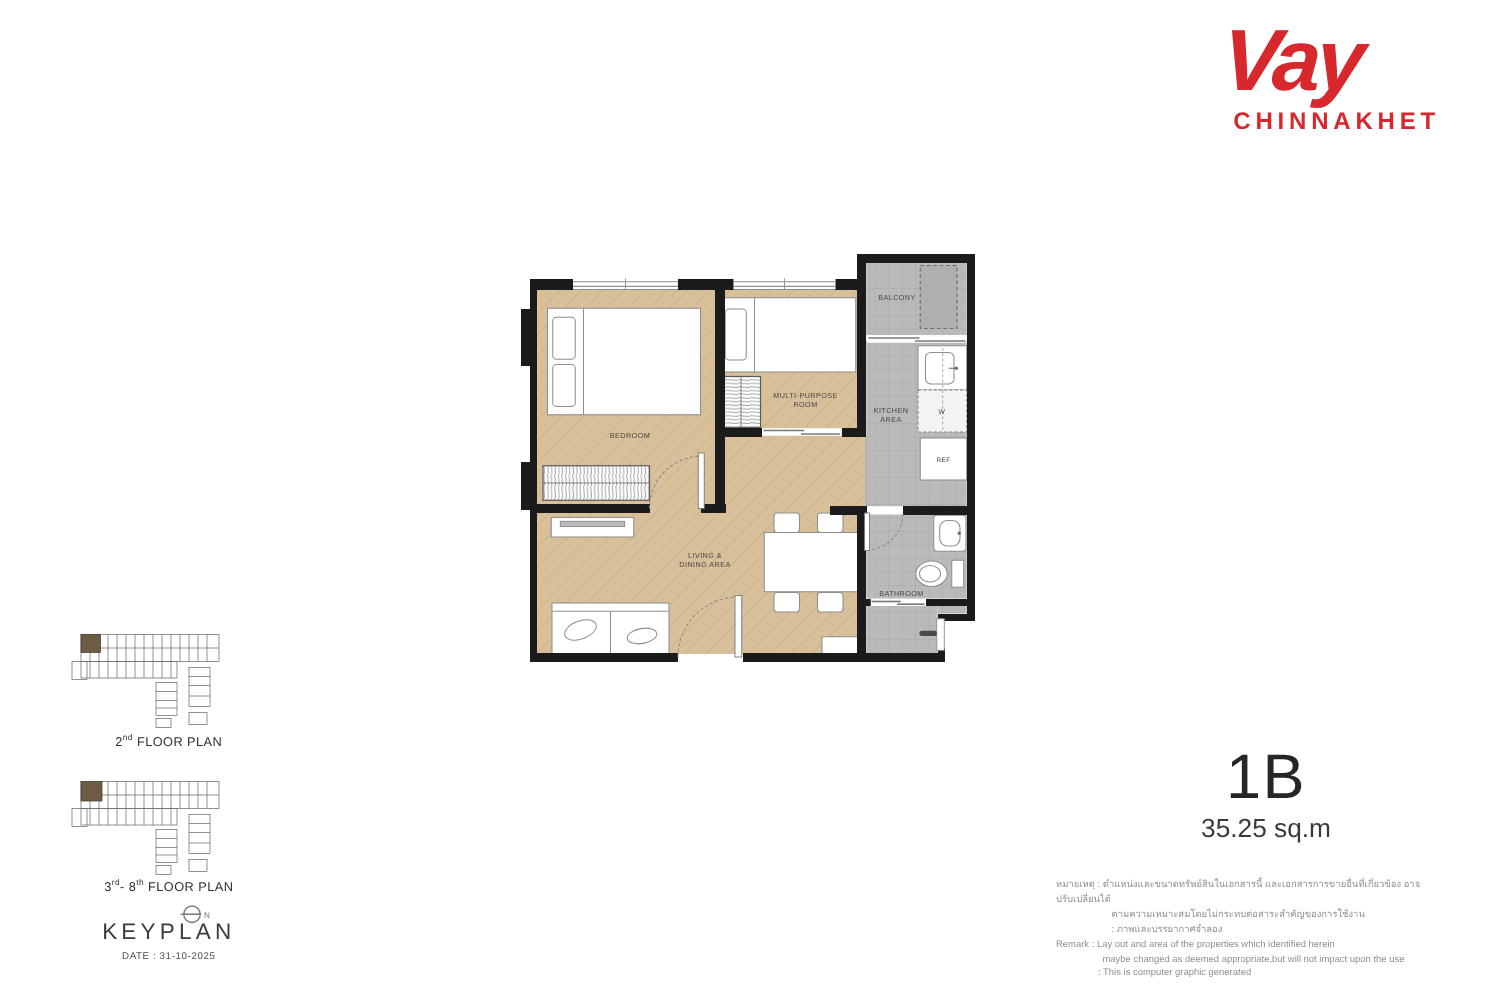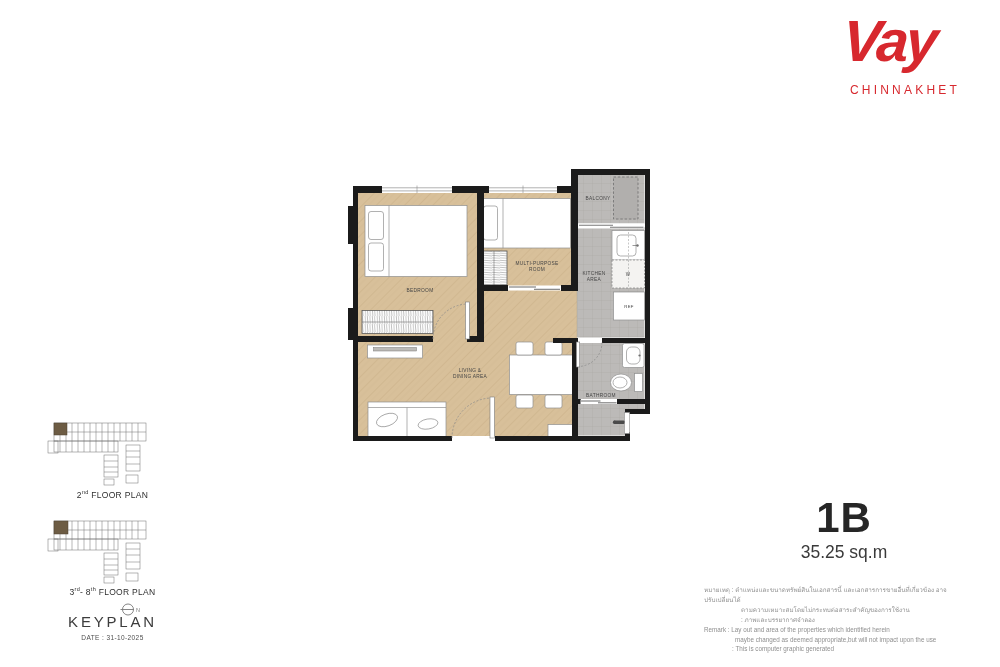--- a/index.html
+++ b/index.html
@@ -4,27 +4,27 @@
 <style>
   * { margin:0; padding:0; box-sizing:border-box; }
   body { background:#ffffff; }
   .page {
     position:relative; width:1000px; height:667px; background:#ffffff;
     overflow:hidden; font-family:"Liberation Sans", sans-serif;
   }
   
   .logo { position:absolute; top:12px; right:40px; color:#d7282e; }
   .logo-word { font-size:58px; font-weight:700; font-style:italic; letter-spacing:-3px; line-height:1; transform:skewX(-4deg); }
-  .logo-sub { font-size:12px; font-weight:400; letter-spacing:3.2px; margin-top:13px; padding-left:7px; }
+  .logo-sub { font-size:16px; font-weight:700; letter-spacing:3.2px; margin-top:3px; padding-left:7px; }
   
   .floorplan { position:absolute; left:340px; top:156px; width:330px; height:306px; }
   .plan-label { font-family:"Liberation Sans", sans-serif; fill:#454545; }
   
   .unit-info { position:absolute; left:768px; top:494px; width:152px; text-align:center; }
-  .unit-code { font-size:42px; font-weight:700; color:#262626; letter-spacing:1px; }
+  .unit-code { font-size:42px; font-weight:400; color:#262626; letter-spacing:1px; }
   .unit-area { font-size:17.5px; font-weight:400; color:#3a3a3a; margin-top:0; }
   
   .keyplan-svg { position:absolute; left:40px; width:145px; height:70px; }
   .kp1 { top:418px; } .kp2 { top:516px; }
   .kp-label { position:absolute; left:40px; width:145px; text-align:center; font-size:8.5px; color:#2e2e2e; letter-spacing:0.3px; }
   .kp-label-1 { top:489px; } .kp-label-2 { top:586px; }
   .kp-label .sup { font-size:5.5px; vertical-align:super; }
   .north { position:absolute; left:120px; top:602px; width:26px; height:15px; }
   .kp-title { position:absolute; left:40px; top:613px; width:145px; text-align:center;
               font-size:15px; letter-spacing:2.8px; color:#3c3c3c; font-weight:400; }

